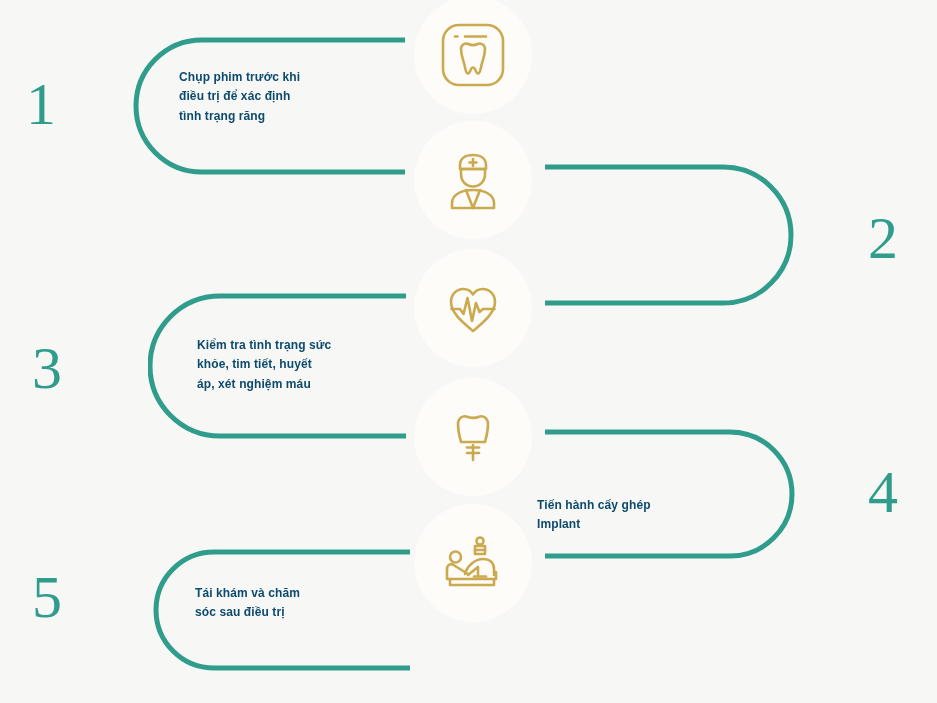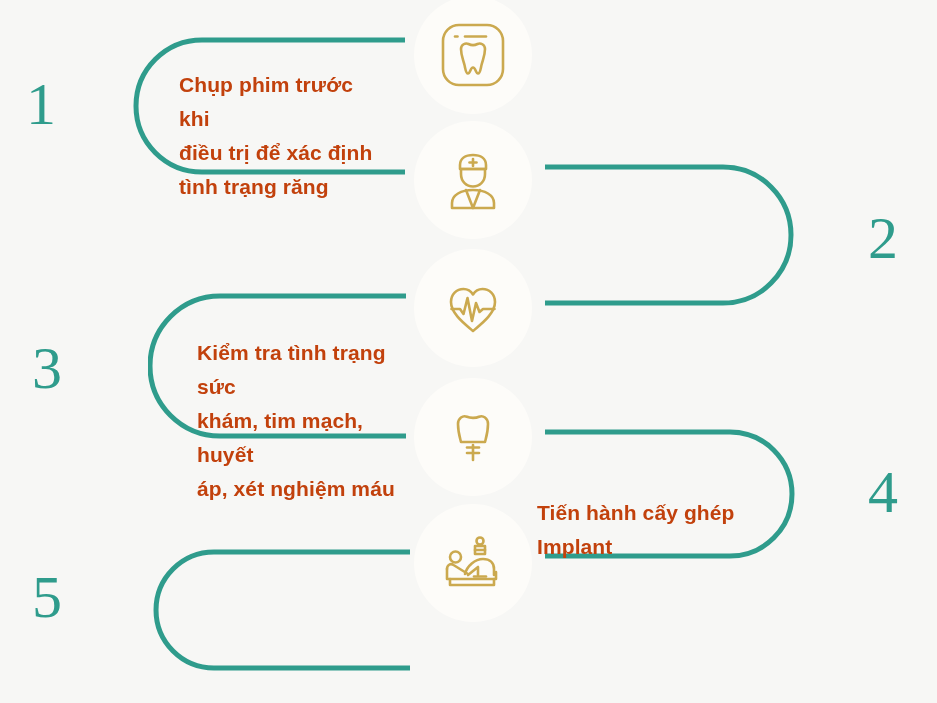--- a/index.html
+++ b/index.html
@@ -29,22 +29,22 @@
 
   
   .bracket {
     position: absolute;
     pointer-events: none;
   }
 
   
   .step-text {
     position: absolute;
-    color: #c2410c;
-    font-size: 21px;
+    color: #0c4a6e;
+    font-size: 12px;
     font-weight: 700;
     line-height: 1.62;
     letter-spacing: 0.1px;
     white-space: pre-line;
   }
 
   
   .icon-circle {
     position: absolute;
     width: 118px;
@@ -107,21 +107,21 @@
     </span>
   </div>
 
   <div class="step-number" style="left:32px; top:338px;">3</div>
 
   <svg class="bracket" style="left:148px; top:292px;" width="258" height="148" viewBox="0 0 258 148">
     <path d="M258 4 L72 4 A70 70 0 0 0 72 144 L258 144" fill="none" stroke="#2f9c8c" stroke-width="5" stroke-linecap="butt"></path>
   </svg>
 
   <div class="step-text" style="left:197px; top:336px; width:215px;">Kiểm tra tình trạng sức
-khám, tim mạch, huyết
+khỏe, tim tiết, huyết
 áp, xét nghiệm máu</div>
 
   <div class="icon-circle" style="left:414px; top:249px;">
     <span>
       <svg width="78" height="78" viewBox="0 0 78 78" fill="none" stroke="#cba94f" stroke-width="2.6" stroke-linecap="round" stroke-linejoin="round">
         <path d="M39 62 C33 56.5 17 45.5 17 33 C17 25.5 22.5 20 29.5 20 C34 20 37.2 22.5 39 25.5
                  C40.8 22.5 44 20 48.5 20 C55.5 20 61 25.5 61 33 C61 45.5 45 56.5 39 62 Z"></path>
         <path d="M17.5 40 L26 40 L29.5 45 L33.5 29 L38 52 L42 34 L45.5 43 L49 40 L60.5 40"></path>
       </svg>
     </span>
@@ -147,20 +147,22 @@
       </svg>
     </span>
   </div>
 
   <div class="step-number" style="left:32px; top:567px;">5</div>
 
   <svg class="bracket" style="left:148px; top:548px;" width="262" height="124" viewBox="0 0 262 124">
     <path d="M262 4 L66 4 A58 58 0 0 0 66 120 L262 120" fill="none" stroke="#2f9c8c" stroke-width="5" stroke-linecap="butt"></path>
   </svg>
 
+  <div class="step-text" style="left:195px; top:584px; width:215px;">Tái khám và chăm
+sóc sau điều trị</div>
 
   <div class="icon-circle" style="left:414px; top:504px;">
     <span>
       <svg width="78" height="78" viewBox="0 0 78 78" fill="none" stroke="#cba94f" stroke-width="2.6" stroke-linecap="round" stroke-linejoin="round">
         <circle cx="46" cy="17" r="3.5"></circle>
         <path d="M41 22 L51 22 L51 30 L41 30 Z"></path>
         <line x1="41" y1="26" x2="51" y2="26"></line>
         <circle cx="21.5" cy="33" r="5.5"></circle>
         <path d="M13 45 C13 41 16.5 39 19.5 41 L34 50"></path>
         <path d="M31 50 C33 42 41 35 49 35 C56 35 60 39 60 45 L60 51"></path>

